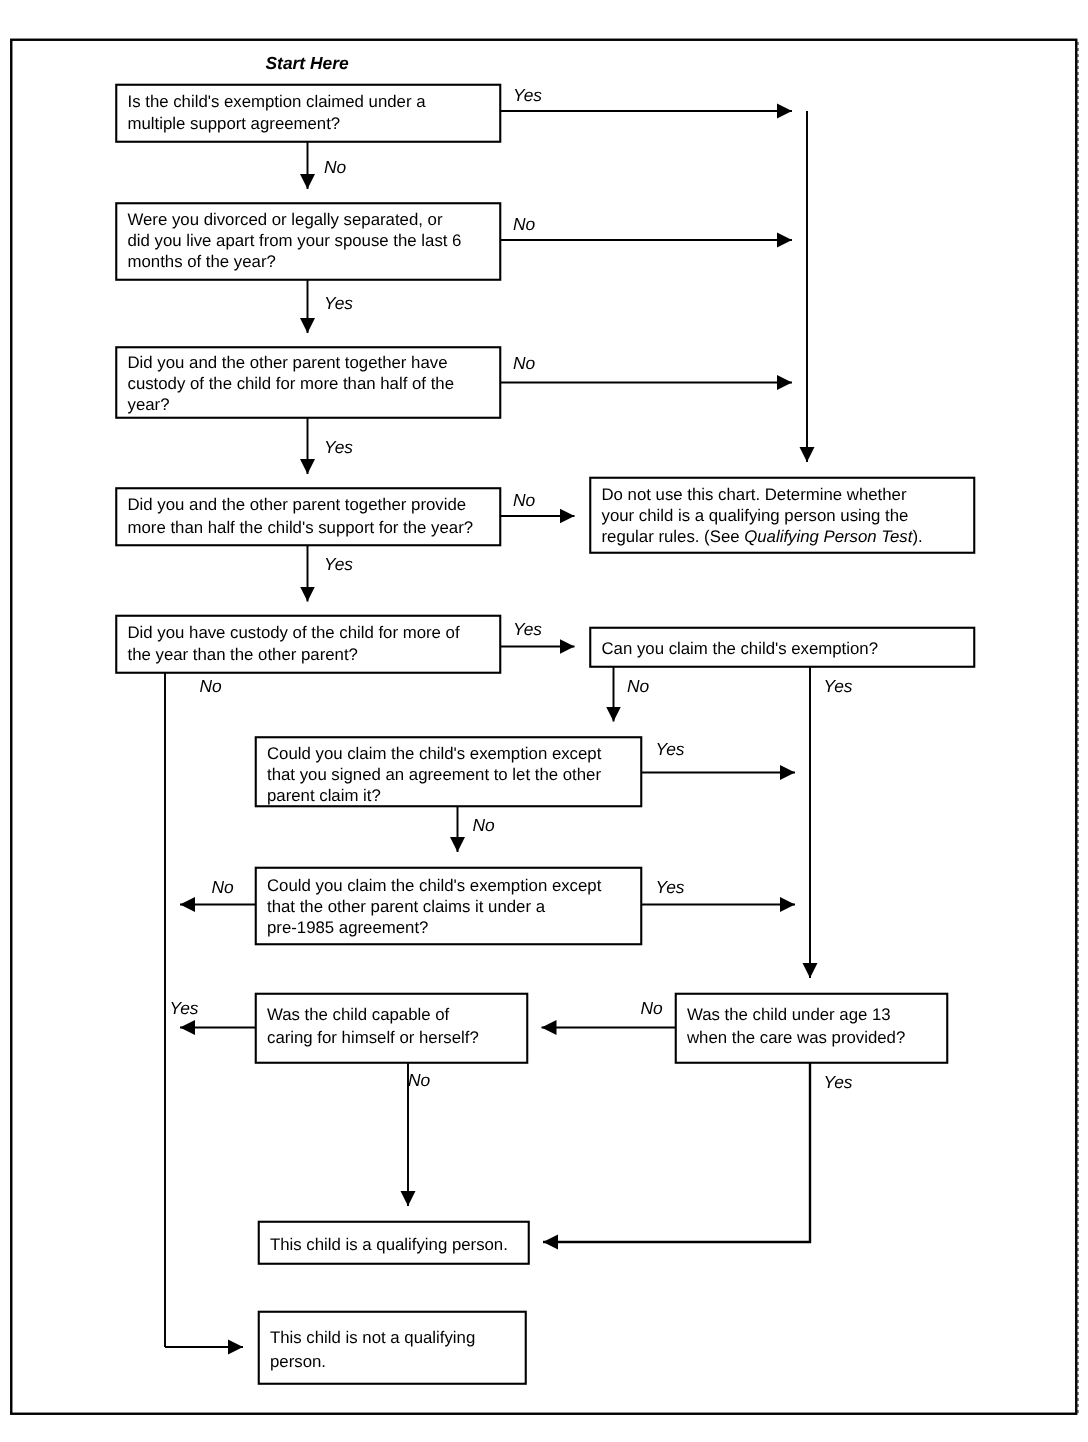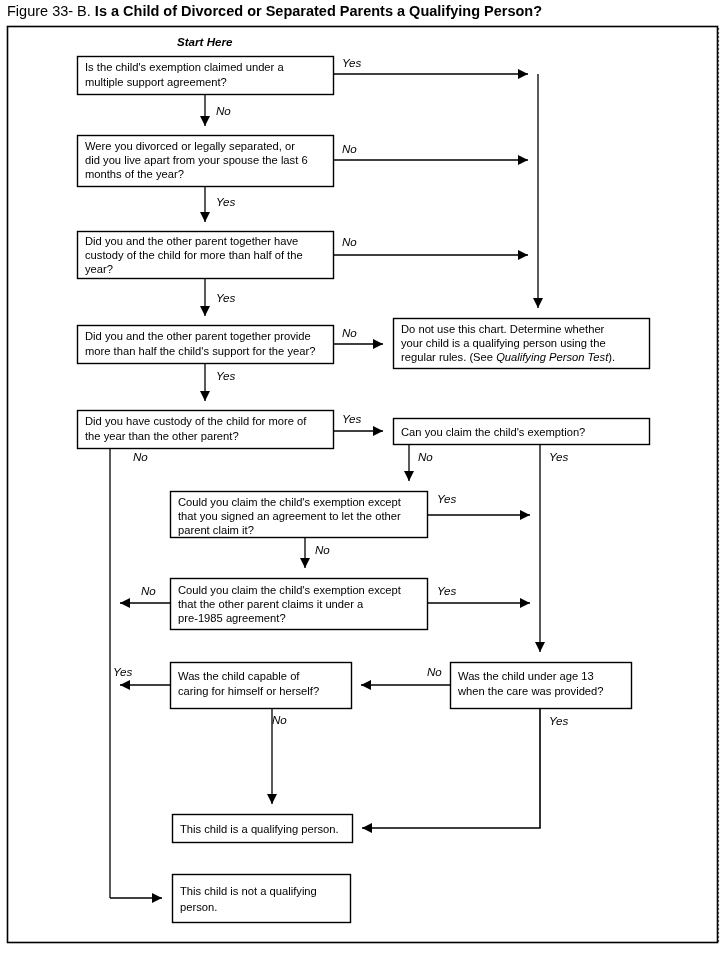--- a/index.html
+++ b/index.html
@@ -36,24 +36,20 @@
   .boxtext { font-size: 11.2px; fill: #000; }
   .edgelabel { font-size: 11.6px; font-style: italic; fill: #000; font-weight: normal; }
   .starthere { font-size: 11.6px; font-style: italic; font-weight: bold; fill: #000; }
   .ital { font-style: italic; }
 </style>
 </head>
 <body>
 
 <div id="chart-root">
 
-  <div class="fig-title">
-    <span class="fig-num">Figure 33- B.</span>
-    <span class="fig-name">Is a Child of Divorced or Separated Parents a Qualifying Person?</span>
-  </div>
 
   <svg id="flow-svg" width="725" height="961" viewBox="0 0 725 961">
     <defs>
       <marker id="arrowR" markerWidth="11" markerHeight="11" refX="10" refY="5.5" orient="auto" markerUnits="userSpaceOnUse">
         <path d="M0,0.5 L10,5.5 L0,10.5 z" fill="#000"></path>
       </marker>
       <marker id="arrowD" markerWidth="11" markerHeight="11" refX="10" refY="5.5" orient="auto" markerUnits="userSpaceOnUse">
         <path d="M0,0.5 L10,5.5 L0,10.5 z" fill="#000"></path>
       </marker>
       <marker id="arrowL" markerWidth="11" markerHeight="11" refX="10" refY="5.5" orient="auto" markerUnits="userSpaceOnUse">

